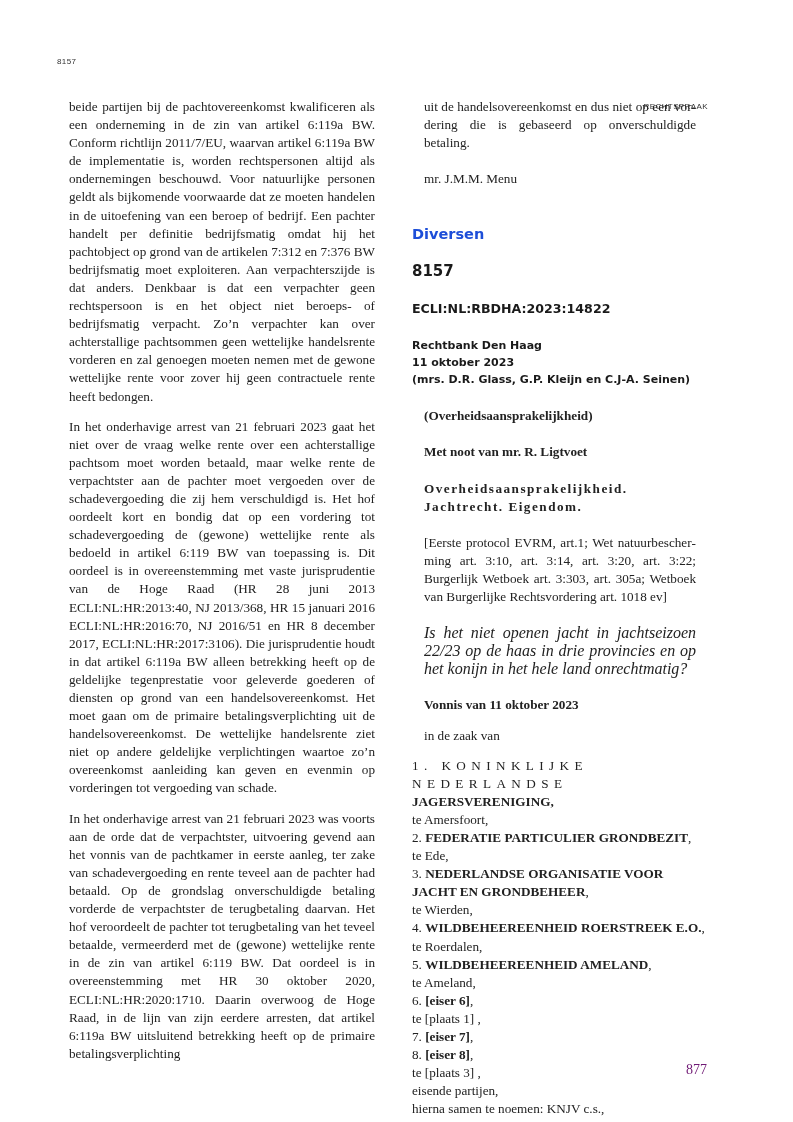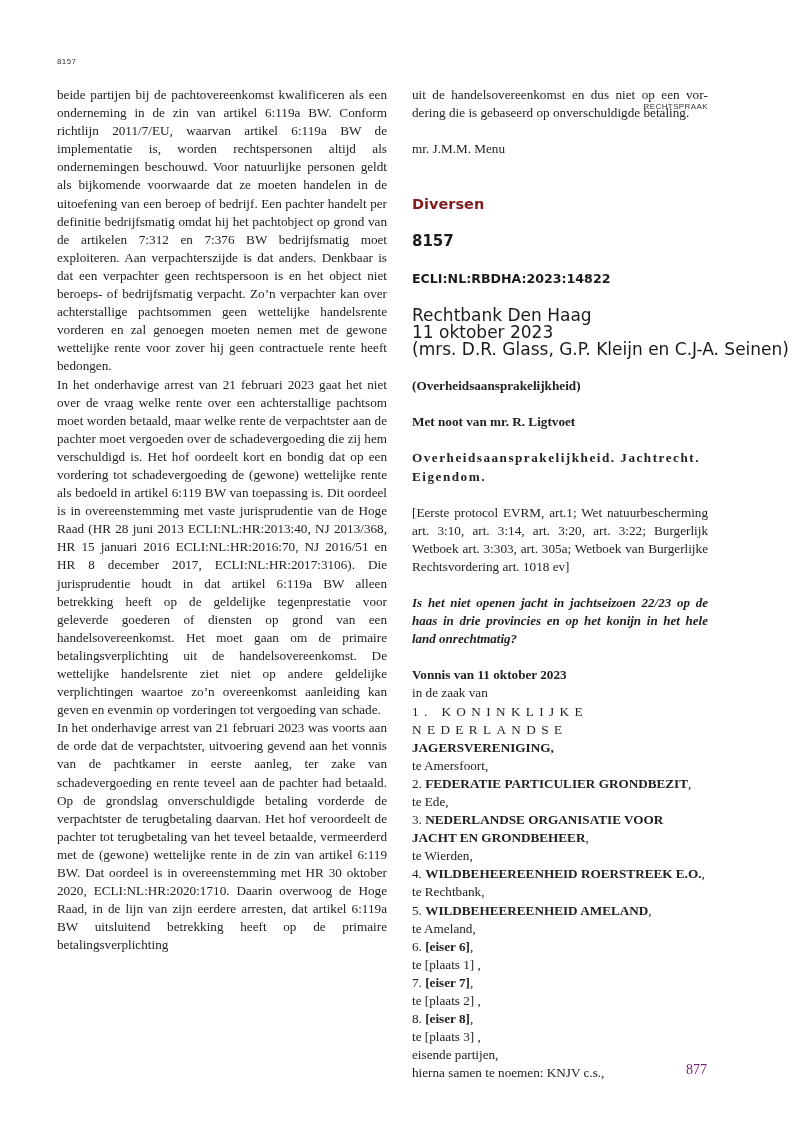--- a/index.html
+++ b/index.html
@@ -6,34 +6,34 @@
     body { width: 793px; height: 1122px; position: relative; overflow: hidden; color: #1e1e1e; }
     .runhead { position: absolute; top: 57px; font-family: "Liberation Sans", sans-serif; font-size: 8px; letter-spacing: 0.4px; color: #333; }
     .runhead.left { left: 57px; }
     .runhead.right { right: 85px; margin-top: 45px; }
     .footer-title { position: absolute; top: 1128px; left: 57px; font-family: "Liberation Sans", sans-serif; font-size: 8px; letter-spacing: 0.3px; color: #333; }
     .page-number { position: absolute; top: 1062px; right: 86px; font-family: "Liberation Serif", serif; font-size: 14px; color: #701a75; }
 
     .col { position: absolute; top: 86px; font-family: "Liberation Serif", serif; font-size: 13.2px; line-height: 18.1px; color: #222; }
     .col.left { left: 57px; width: 330px; text-align: justify; hyphens: manual; }
     .col.right { left: 412px; width: 296px; }
-    .col p { margin: 0; text-align: justify; }
+    .col p { margin: 12px; text-align: justify; }
     .col.left p { text-align-last: left; }
 
     .signature { margin-top: 18px !important; }
-    .section-heading { font-family: "DejaVu Sans", sans-serif; font-weight: bold; font-size: 14.5px; color: #7f1d1d; margin-top: 36px; line-height: 20px; }
+    .section-heading { font-family: "DejaVu Sans", sans-serif; font-weight: bold; font-size: 14.5px; color: #1d4ed8; margin-top: 36px; line-height: 20px; }
     .case-number { font-family: "DejaVu Sans", sans-serif; font-weight: bold; font-size: 15px; color: #1a1a1a; margin-top: 17px; line-height: 20px; }
     .ecli { font-family: "DejaVu Sans", sans-serif; font-weight: bold; font-size: 12.6px; color: #1a1a1a; margin-top: 19px; line-height: 18px; }
-    .court-block { font-family: "DejaVu Sans", sans-serif; font-weight: normal; font-size: 17px; color: #1a1a1a; margin-top: 19px; line-height: 17px; }
+    .court-block { font-family: "DejaVu Sans", sans-serif; font-weight: bold; font-size: 11px; color: #1a1a1a; margin-top: 19px; line-height: 17px; }
     .court-block div { white-space: nowrap; }
     .subject { font-weight: bold; margin-top: 19px !important; }
     .annotator { font-weight: bold; margin-top: 18px !important; }
     .keywords { font-weight: bold; letter-spacing: 1.5px; margin-top: 18px !important; text-align: left !important; }
     .legal-refs { margin-top: 18px !important; text-align: center; }
-    .question { font-style: italic; margin-top: 18px !important; text-align: right; font-size: 13px; font-weight: bold; }
+    .question { font-style: italic; margin-top: 18px !important; text-align: right; font-size: 16px; }
     .verdict-title { font-weight: bold; margin-top: 18px !important; }
     .party-list { margin: 0; padding: 0; list-style: none; }
     .spaced { letter-spacing: 5.4px; font-weight: normal; }
     b, .bold { font-weight: bold; }
   </style>
 </head>
 <body>
 
 <div class="runhead left">8157</div>
 <div class="runhead right">RECHTSPRAAK</div>
@@ -76,33 +76,32 @@
     <div>
       <div><span>2.</span> <b>FEDERATIE PARTICULIER GRONDBEZIT</b><span>,</span></div>
       <div>te Ede,</div>
     </div>
     <div>
       <div><span>3.</span> <b>NEDERLANDSE ORGANISATIE VOOR JACHT EN GRONDBEHEER</b><span>,</span></div>
       <div>te Wierden,</div>
     </div>
     <div>
       <div><span>4.</span> <b>WILDBEHEEREENHEID ROERSTREEK E.O.</b><span>,</span></div>
-      <div>te Rechtbank,</div>
+      <div>te Roerdalen,</div>
     </div>
     <div>
       <div><span>5.</span> <b>WILDBEHEEREENHEID AMELAND</b><span>,</span></div>
       <div>te Ameland,</div>
     </div>
     <div>
       <div><span>6.</span> <b>[eiser 6]</b><span>,</span></div>
       <div>te [plaats 1] ,</div>
     </div>
     <div>
       <div><span>7.</span> <b>[eiser 7]</b><span>,</span></div>
-      <div>te [plaats 2] ,</div>
     </div>
     <div>
       <div><span>8.</span> <b>[eiser 8]</b><span>,</span></div>
       <div>te [plaats 3] ,</div>
     </div>
   </div>
 
   <div>eisende partijen,</div>
   <div>hierna samen te noemen: KNJV c.s.,</div>
 </div>

